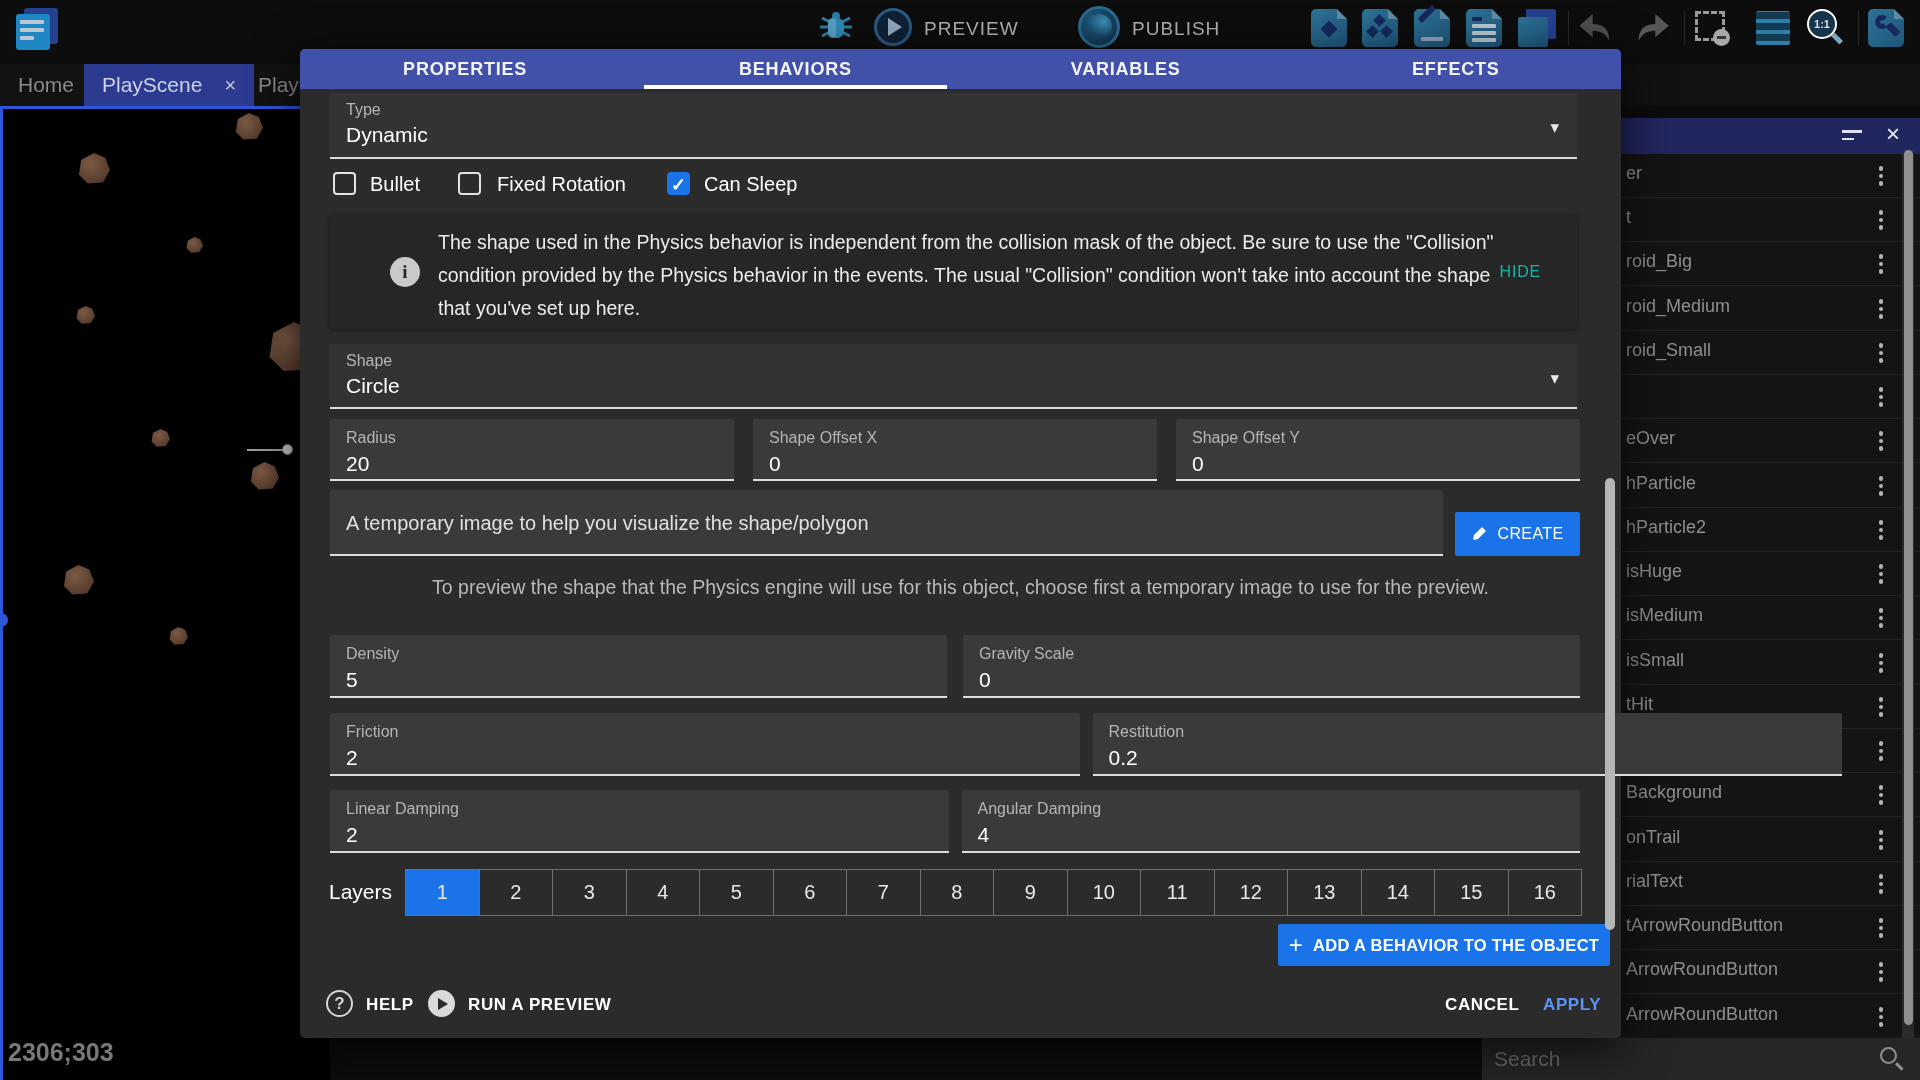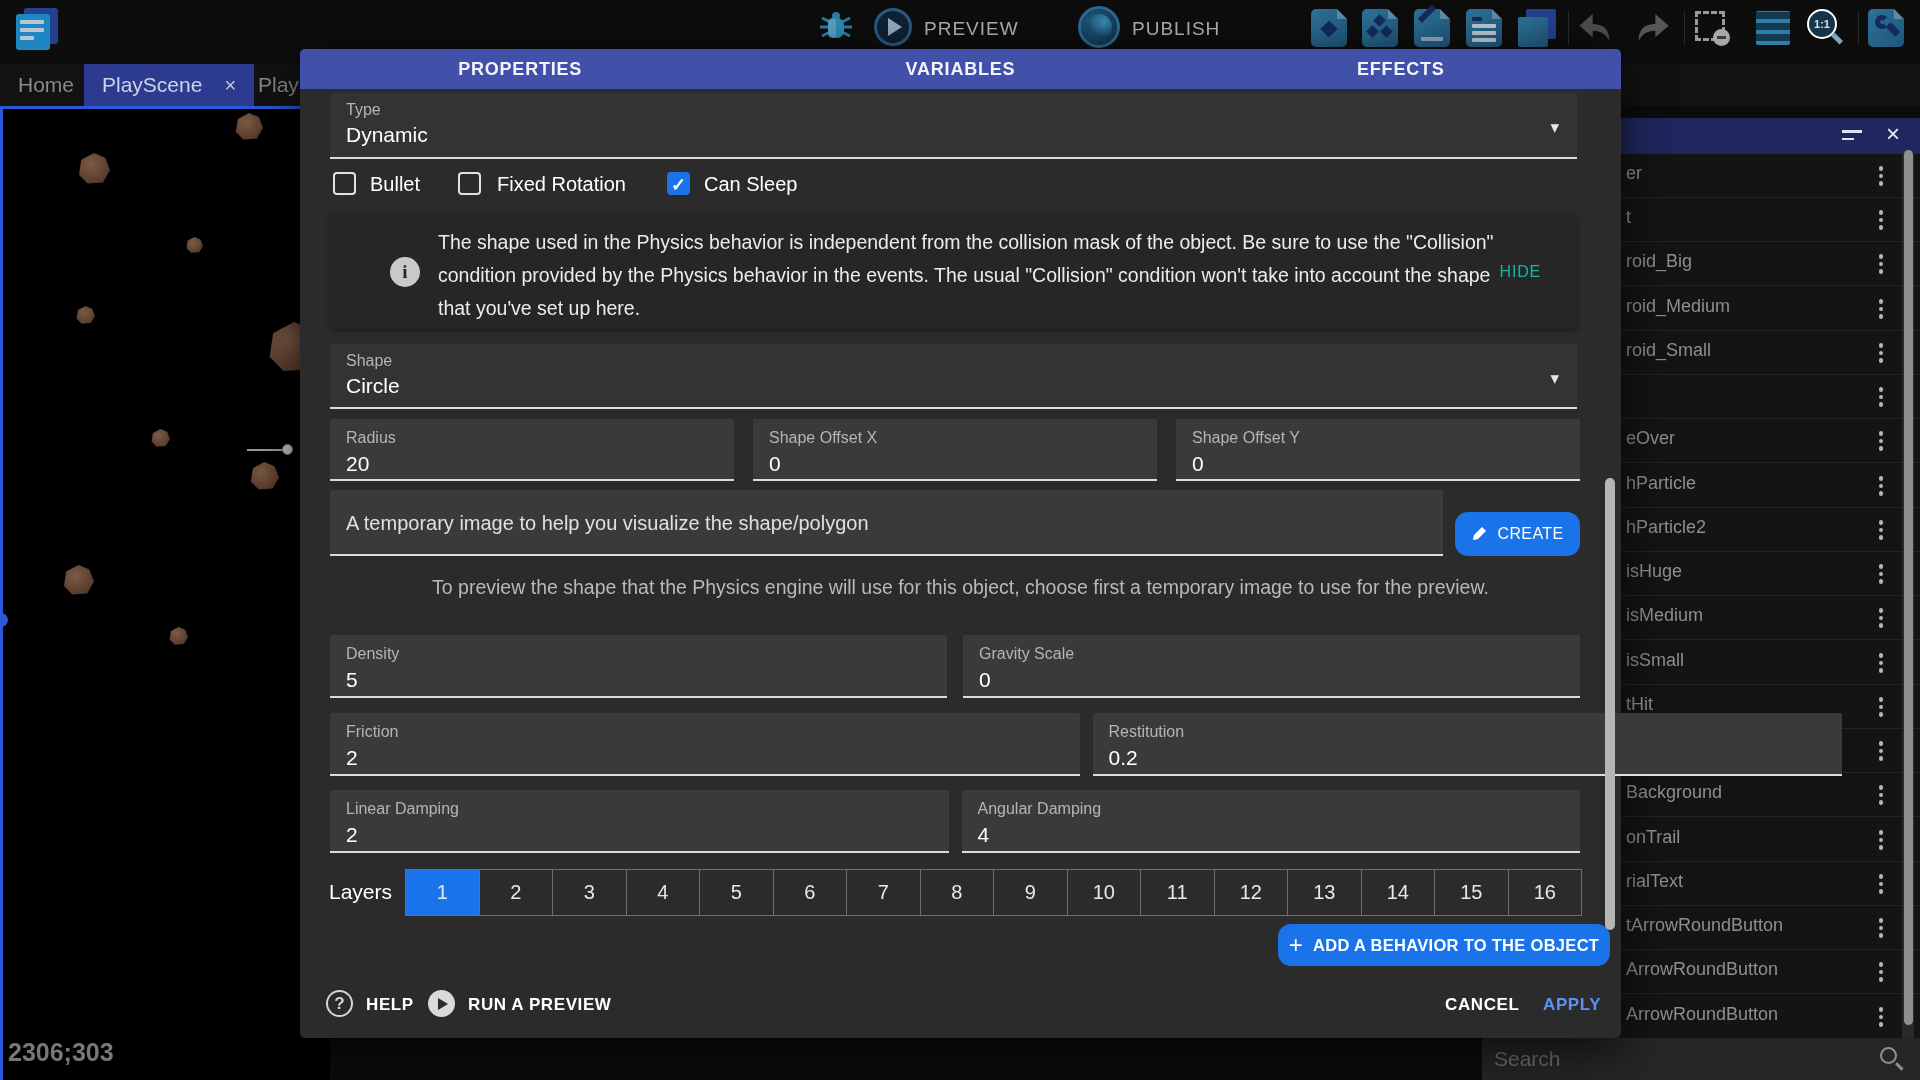--- a/index.html
+++ b/index.html
@@ -74,21 +74,21 @@
     font-family:"Liberation Serif",serif; }
   #info-text { position:absolute; left:108px; top:11px; width:1080px; color:#ececec; font-size:19.5px; line-height:33px; }
   #hide-btn { position:absolute; right:28px; top:44px; color:#14b8a6; font-size:16px; letter-spacing:.8px; padding:4px 8px; }
 
   .pbox { position:relative; background:#3a3a3a; border-bottom:2px solid #dcdcdc; border-radius:2px 2px 0 0; }
   .pbox .flabel { top:10px; }
   .pbox .fvalue { top:33px; }
 
   #hint { position:absolute; left:0; top:527px; width:1321px; text-align:center; color:#b9b9b9; font-size:19.5px; }
 
-  .bluebtn { background:#1a73e8; color:#fff; border:none; border-radius:13px; display:flex; align-items:center;
+  .bluebtn { background:#1a73e8; color:#fff; border:none; border-radius:2px; display:flex; align-items:center;
     justify-content:center; gap:10px; font-family:"Liberation Sans",sans-serif; }
 
   #layers-row { position:absolute; left:105px; top:820px; width:1177px; height:47px; display:flex;
     border:1px solid #6f6f6f; }
   .lcell { flex:1; display:flex; align-items:center; justify-content:center; color:#e8e8e8; font-size:20px;
     border-left:1px solid #6f6f6f; }
   .lcell:first-child { border-left:none; }
   .lcell.sel { background:#1a73e8; border-left:none; }
 
   .circle-icon { border-radius:50%; display:flex; align-items:center; justify-content:center; }
@@ -409,20 +409,23 @@
   <div id="sidebar-search">
     <input type="text" placeholder="Search" style="">
     <span class="mag" style="left:398px;top:9px"></span>
   </div>
 </div>
 
 <div id="dialog" class="abs">
   <div id="dlg-tabs">
     <div class="dtab">
         <span>PROPERTIES</span>
+      </div>
+    <div class="dtab active">
+        <span>BEHAVIORS</span>
       </div>
     <div class="dtab">
         <span>VARIABLES</span>
       </div>
     <div class="dtab">
         <span>EFFECTS</span>
       </div>
   </div>
 
   <div class="ffield" style="left:30px;top:44px;width:1247px;height:66px">

